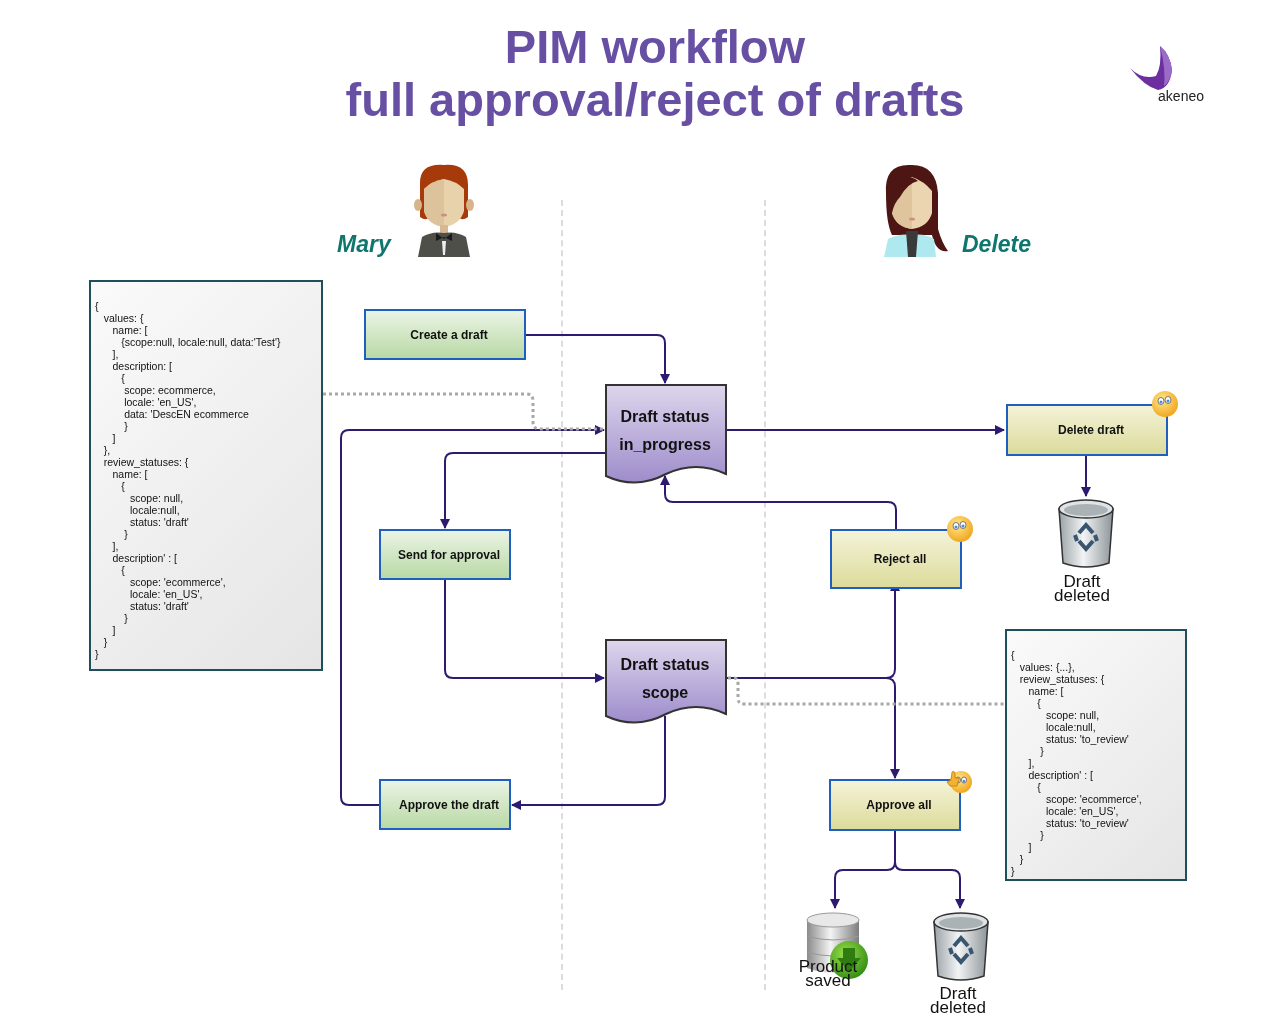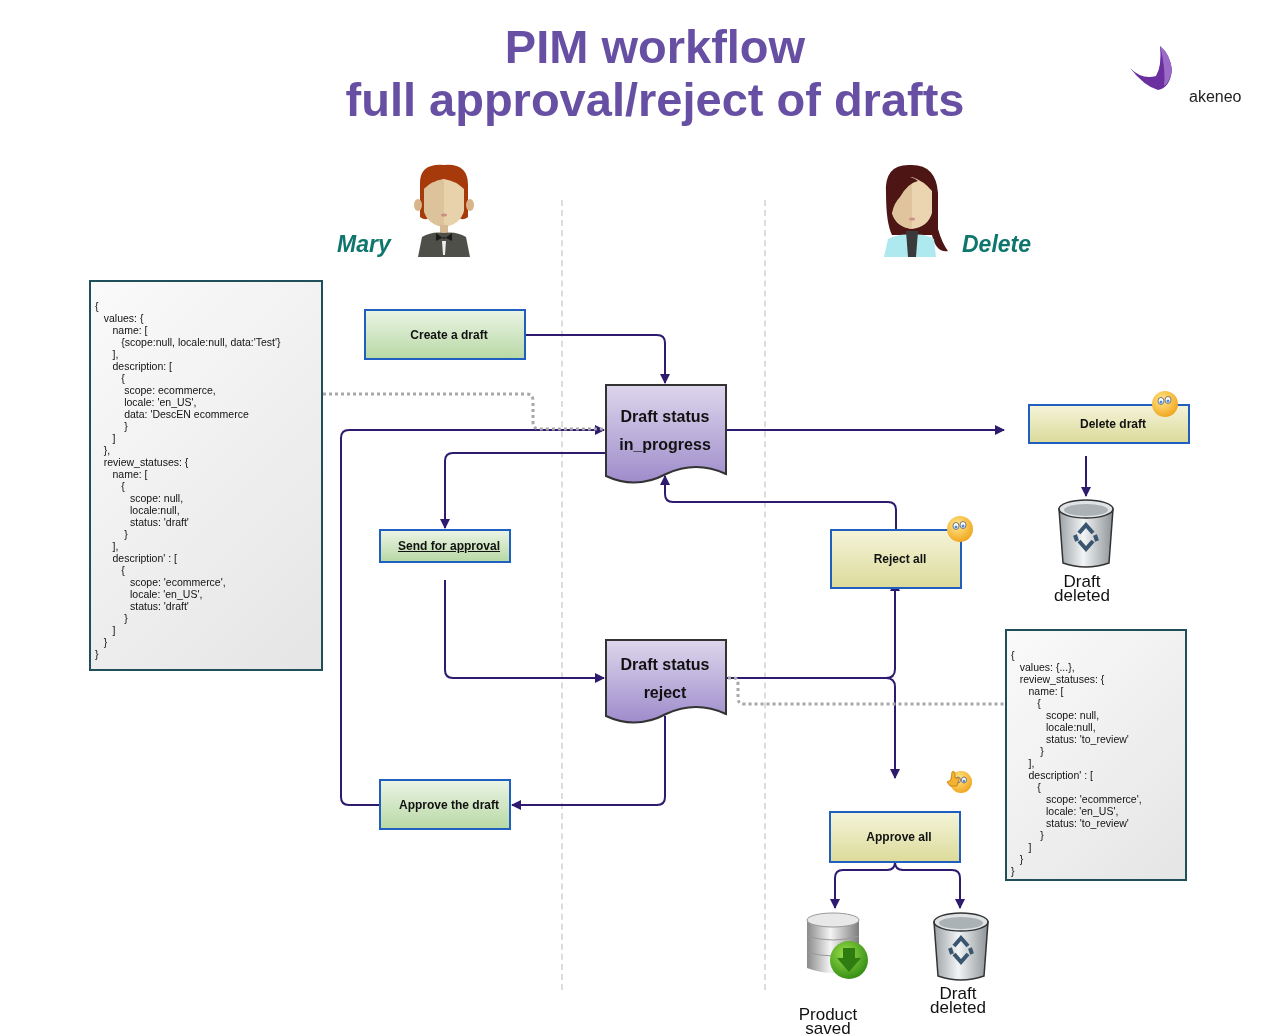--- a/index.html
+++ b/index.html
@@ -1,21 +1,21 @@
 <!DOCTYPE html>
 <html><head>
 <meta charset="utf-8">
 <style>
   html, body { margin: 0; padding: 0; background: #ffffff; }
   body { width: 1269px; height: 1035px; position: relative; overflow: hidden; font-family: "Liberation Sans", sans-serif; }
   .title { position: absolute; left: 0; width: 1310px; text-align: center; color: #6750a4; font-weight: bold; font-size: 47px; line-height: 53px; }
   .t1 { top: 20px; }
   .t2 { top: 73px; }
   .logo { position: absolute; left: 1122px; top: 40px; width: 70px; height: 70px; }
-  .logo-text { position: absolute; left: 1189px; top: 88px; width: 66px; text-align: left; font-size: 16px; color: #222; }
+  .logo-text { position: absolute; left: 1138px; top: 88px; width: 66px; text-align: right; font-size: 14px; color: #222; }
   .actor-name { position: absolute; color: #0f766e; font-weight: bold; font-size: 23px; font-style: italic; }
   .avatar { position: absolute; }
   .lane { position: absolute; top: 200px; width: 0; height: 790px; border-left: 2px dashed #dcdcdc; }
   svg.links { position: absolute; left: 0; top: 0; }
   .box { position: absolute; box-sizing: border-box; display: flex; align-items: center; justify-content: center; font-weight: bold; font-size: 12px; color: #111; border: 2px solid #1e5fbf; padding-left: 8px; }
   .green { background: linear-gradient(#eaf4e4, #b9d9a6); }
   .yellow { background: linear-gradient(#f4f3d8, #dcdb9b); }
   .code { position: absolute; box-sizing: border-box; border: 2px solid #1f4f5b; background: linear-gradient(135deg, #fafafa, #e5e5e5); font-size: 10.5px; line-height: 12px; color: #111; padding: 18px 4px 4px 4px; white-space: pre; }
   .doc-label { position: absolute; font-weight: bold; font-size: 16px; color: #111; text-align: center; width: 120px; }
   .caption { position: absolute; font-size: 17px; color: #111; text-align: center; width: 80px; line-height: 14px; }
@@ -90,29 +90,29 @@
     <path d="M728 678 L734 678 Q738 678 738 684 L738 698 Q738 704 744 704 L1004 704"></path>
   </g>
 
   <path d="M606 385 L726 385 L726 474 Q696 460 666 474 Q636 490 606 476 Z" fill="url(#docfill)" stroke="#333" stroke-width="2"></path>
   <path d="M606 640 L726 640 L726 714 Q696 700 666 714 Q636 730 606 716 Z" fill="url(#docfill)" stroke="#333" stroke-width="2"></path>
 </svg>
 
 <div class="doc-label" style="left:605px; top:408px;">Draft status</div>
 <div class="doc-label" style="left:605px; top:436px;">in_progress</div>
 <div class="doc-label" style="left:605px; top:656px;">Draft status</div>
-<div class="doc-label" style="left:605px; top:684px;">reject</div>
+<div class="doc-label" style="left:605px; top:684px;">scope</div>
 
 <div class="box green" style="left:364px; top:309px; width:162px; height:51px;">Create a draft</div>
-<div class="box green" style="left:379px; top:529px; width:132px; height:34px;text-decoration:underline;">Send for approval</div>
+<div class="box green" style="left:379px; top:529px; width:132px; height:51px;">Send for approval</div>
 <div class="box green" style="left:379px; top:779px; width:132px; height:51px;">Approve the draft</div>
 
-<div class="box yellow" style="left:1028px; top:404px; width:162px; height:40px;">Delete draft</div>
+<div class="box yellow" style="left:1006px; top:404px; width:162px; height:52px;">Delete draft</div>
 <div class="box yellow" style="left:830px; top:529px; width:132px; height:60px;">Reject all</div>
-<div class="box yellow" style="left:829px; top:779px; width:132px; height:52px;margin-top:32px;">Approve all</div>
+<div class="box yellow" style="left:829px; top:779px; width:132px; height:52px;">Approve all</div>
 
 <svg class="emoji" style="left:1151px; top:390px;" viewBox="0 0 28 28">
   <defs>
       <radialGradient id="em1" cx="0.4" cy="0.35" r="0.7">
         <stop offset="0" stop-color="#ffe98a"></stop>
         <stop offset="1" stop-color="#f0a21a"></stop>
       </radialGradient>
     </defs>
   <circle cx="14" cy="14" r="13" fill="url(#em1)"></circle>
   <ellipse cx="10" cy="11" rx="3" ry="3.5" fill="#fff" stroke="#556" stroke-width="0.8"></ellipse>
@@ -176,21 +176,21 @@
         <stop offset="0" stop-color="#9be04a"></stop>
         <stop offset="1" stop-color="#2f8a12"></stop>
       </radialGradient>
   </defs>
   <path d="M2 8 L2 56 Q28 66 54 56 L54 8 Z" fill="url(#db)"></path>
   <ellipse cx="28" cy="8" rx="26" ry="7" fill="#e8e8e8" stroke="#999"></ellipse>
   <path d="M2 24 Q28 32 54 24 M2 40 Q28 48 54 40" stroke="#999" fill="none"></path>
   <circle cx="44" cy="48" r="19" fill="url(#gr)"></circle>
   <path d="M38 36 L50 36 L50 46 L56 46 L44 60 L32 46 L38 46 Z" fill="#2f7d10"></path>
 </svg>
-<div class="caption" style="left:788px; top:960px;margin-top:48px;">
+<div class="caption" style="left:788px; top:960px;">
   <div>Product</div>
   <div>saved</div>
 </div>
 
 <div class="code" style="left:89px; top:280px; width:234px; height:391px;">{
    values: {
       name: [
          {scope:null, locale:null, data:'Test'}
       ],
       description: [

